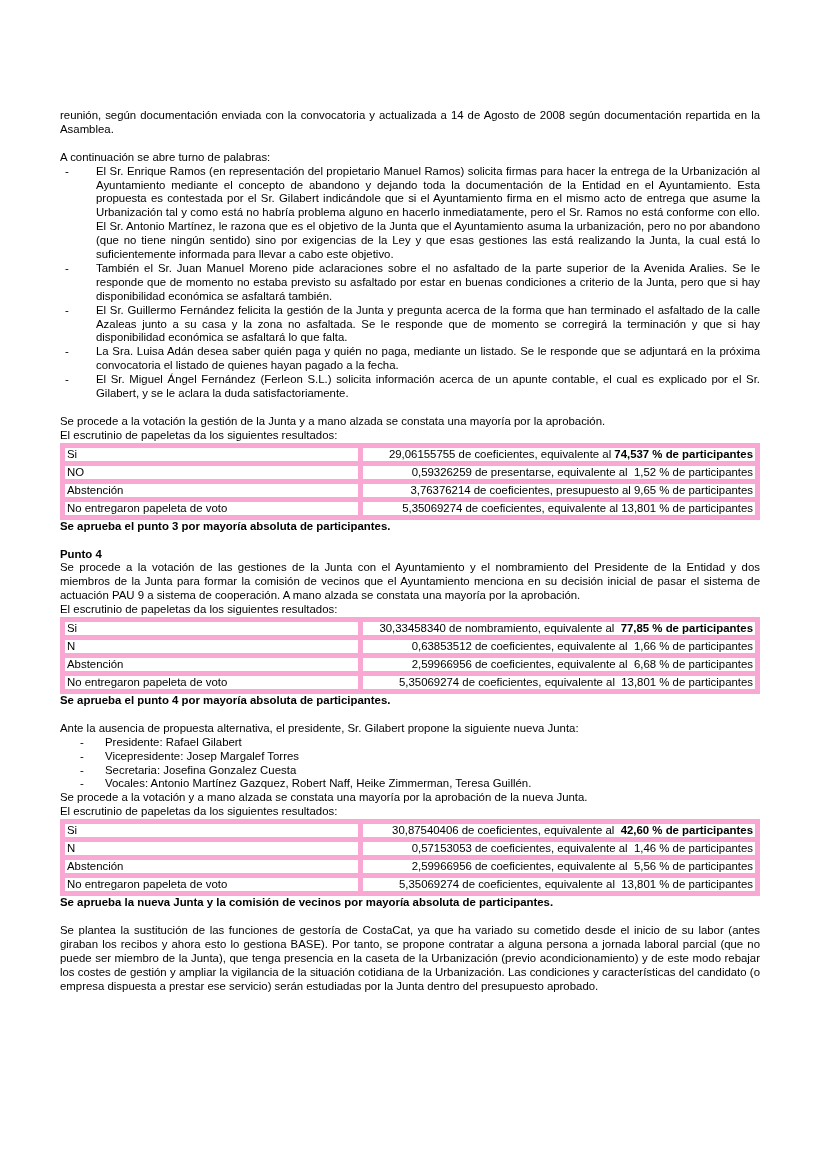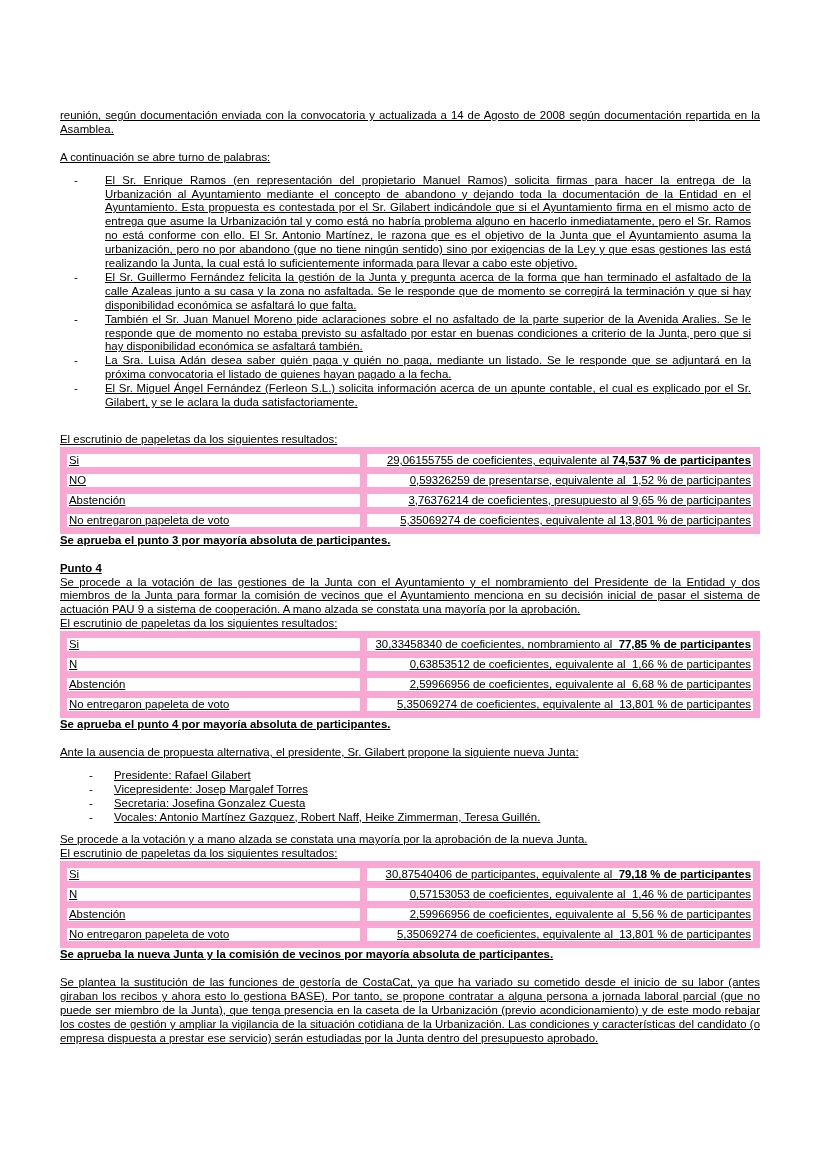--- a/index.html
+++ b/index.html
@@ -1,52 +1,53 @@
 <!DOCTYPE html>
 <html><head>
 <meta charset="utf-8">
 <style>
   html, body { margin:0; padding:0; background:#ffffff; }
   body { width:820px; height:1160px; position:relative; overflow:hidden;
          font-family:"Liberation Sans", sans-serif; color:#000; }
   .page { position:absolute; left:60px; top:109px; width:700px;
-          font-size:11.4px; line-height:13.9px; font-stretch:condensed;text-decoration:underline; }
+          font-size:11.4px; line-height:13.9px; font-stretch:condensed; }
   .page p { margin:0; text-align:justify; }
   .gap { height:13.9px; }
   .bold { font-weight:bold; }
-  ul.dash { list-style:none; margin:9px; padding:0 0 0 36px; }
+  ul.dash { list-style:none; margin:0; padding:0 0 0 36px; }
   ul.dash li { position:relative; text-align:justify; }
   ul.dash li::before { content:"-"; position:absolute; left:-31px; }
   ul.dash.short { padding-left:45px; }
   ul.dash.short li::before { left:-25px; }
   table.res { border-collapse:collapse; width:700px; table-layout:fixed; }
-  table.res td { border:7px solid #f9a8d4; padding:0 2px; height:13px; line-height:13px;
+  table.res td { border:5px solid #f9a8d4; padding:0 2px; height:13px; line-height:13px;
                  font-size:11.4px; white-space:nowrap; }
   table.res td.lbl { width:289px; text-align:left; }
   table.res td.val { text-align:right; }
   .hl { font-weight:bold; }
   .head6 { font-weight:bold; text-align:justify; }
 </style>
 </head>
 <body>
 
 <div class="page">
 
   <p>reunión, según documentación enviada con la convocatoria y actualizada a 14 de Agosto de 2008 según documentación repartida en la Asamblea.</p>
   <div class="gap"></div>
   <p>A continuación se abre turno de palabras:</p>
   <ul class="dash">
     <li>El Sr. Enrique Ramos (en representación del propietario Manuel Ramos) solicita firmas para hacer la entrega de la Urbanización al Ayuntamiento mediante el concepto de abandono y dejando toda la documentación de la Entidad en el Ayuntamiento. Esta propuesta es contestada por el Sr. Gilabert indicándole que si el Ayuntamiento firma en el mismo acto de entrega que asume la Urbanización tal y como está no habría problema alguno en hacerlo inmediatamente, pero el Sr. Ramos no está conforme con ello. El Sr. Antonio Martínez, le razona que es el objetivo de la Junta que el Ayuntamiento asuma la urbanización, pero no por abandono (que no tiene ningún sentido) sino por exigencias de la Ley y que esas gestiones las está realizando la Junta, la cual está lo suficientemente informada para llevar a cabo este objetivo.</li>
+    <li>También el Sr. Juan Manuel Moreno pide aclaraciones sobre el no asfaltado de la parte superior de la Avenida Aralies. Se le responde que de momento no estaba previsto su asfaltado por estar en buenas condiciones a criterio de la Junta, pero que si hay disponibilidad económica se asfaltará también.</li>
     <li>El Sr. Guillermo Fernández felicita la gestión de la Junta y pregunta acerca de la forma que han terminado el asfaltado de la calle Azaleas junto a su casa y la zona no asfaltada. Se le responde que de momento se corregirá la terminación y que si hay disponibilidad económica se asfaltará lo que falta.</li>
-    <li>También el Sr. Juan Manuel Moreno pide aclaraciones sobre el no asfaltado de la parte superior de la Avenida Aralies. Se le responde que de momento no estaba previsto su asfaltado por estar en buenas condiciones a criterio de la Junta, pero que si hay disponibilidad económica se asfaltará también.</li>
     <li>La Sra. Luisa Adán desea saber quién paga y quién no paga, mediante un listado. Se le responde que se adjuntará en la próxima convocatoria el listado de quienes hayan pagado a la fecha.</li>
     <li>El Sr. Miguel Ángel Fernández (Ferleon S.L.) solicita información acerca de un apunte contable, el cual es explicado por el Sr. Gilabert, y se le aclara la duda satisfactoriamente.</li>
   </ul>
   <div class="gap"></div>
 
+  <p>Se procede a la votación la gestión de la Junta y a mano alzada se constata una mayoría por la aprobación.</p>
   <p>El escrutinio de papeletas da los siguientes resultados:</p>
   <table class="res">
     <tbody>
         <tr>
       <td class="lbl">Si</td>
       <td class="val"><span>29,06155755 de coeficientes, equivalente al </span><span class="hl">74,537 % de participantes</span></td>
     </tr>
     <tr>
       <td class="lbl">NO</td>
       <td class="val"><span style="white-space:pre">0,59326259 de presentarse, equivalente al  </span><span>1,52 % de participantes</span></td>
@@ -64,21 +65,21 @@
   <p class="bold">Se aprueba el punto 3 por mayoría absoluta de participantes.</p>
   <div class="gap"></div>
 
   <p class="bold">Punto 4</p>
   <p>Se procede a la votación de las gestiones de la Junta con el Ayuntamiento y el nombramiento del Presidente de la Entidad y dos miembros de la Junta para formar la comisión de vecinos que el Ayuntamiento menciona en su decisión inicial de pasar el sistema de actuación PAU 9 a sistema de cooperación. A mano alzada se constata una mayoría por la aprobación.</p>
   <p>El escrutinio de papeletas da los siguientes resultados:</p>
   <table class="res">
     <tbody>
         <tr>
       <td class="lbl">Si</td>
-      <td class="val"><span style="white-space:pre">30,33458340 de coeficientes, nombramiento al  </span><span class="hl">77,85 % de participantes</span></td>
+      <td class="val"><span style="white-space:pre">30,33458340 de nombramiento, equivalente al  </span><span class="hl">77,85 % de participantes</span></td>
     </tr>
     <tr>
       <td class="lbl">N</td>
       <td class="val"><span style="white-space:pre">0,63853512 de coeficientes, equivalente al  </span><span>1,66 % de participantes</span></td>
     </tr>
     <tr>
       <td class="lbl">Abstención</td>
       <td class="val"><span style="white-space:pre">2,59966956 de coeficientes, equivalente al  </span><span>6,68 % de participantes</span></td>
     </tr>
     <tr>
@@ -96,21 +97,21 @@
     <li>Vicepresidente: Josep Margalef Torres</li>
     <li>Secretaria: Josefina Gonzalez Cuesta</li>
     <li>Vocales: Antonio Martínez Gazquez, Robert Naff, Heike Zimmerman, Teresa Guillén.</li>
   </ul>
   <p>Se procede a la votación y a mano alzada se constata una mayoría por la aprobación de la nueva Junta.</p>
   <p>El escrutinio de papeletas da los siguientes resultados:</p>
   <table class="res">
     <tbody>
         <tr>
       <td class="lbl">Si</td>
-      <td class="val"><span style="white-space:pre">30,87540406 de participantes, equivalente al  </span><span class="hl">79,18 % de participantes</span></td>
+      <td class="val"><span style="white-space:pre">30,87540406 de coeficientes, equivalente al  </span><span class="hl">42,60 % de participantes</span></td>
     </tr>
     <tr>
       <td class="lbl">N</td>
       <td class="val"><span style="white-space:pre">0,57153053 de coeficientes, equivalente al  </span><span>1,46 % de participantes</span></td>
     </tr>
     <tr>
       <td class="lbl">Abstención</td>
       <td class="val"><span style="white-space:pre">2,59966956 de coeficientes, equivalente al  </span><span>5,56 % de participantes</span></td>
     </tr>
     <tr>

